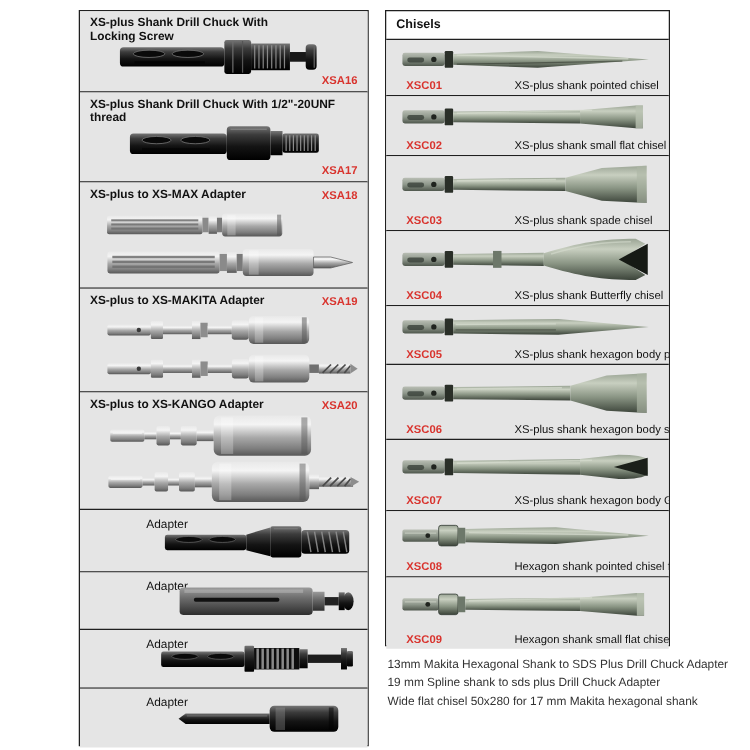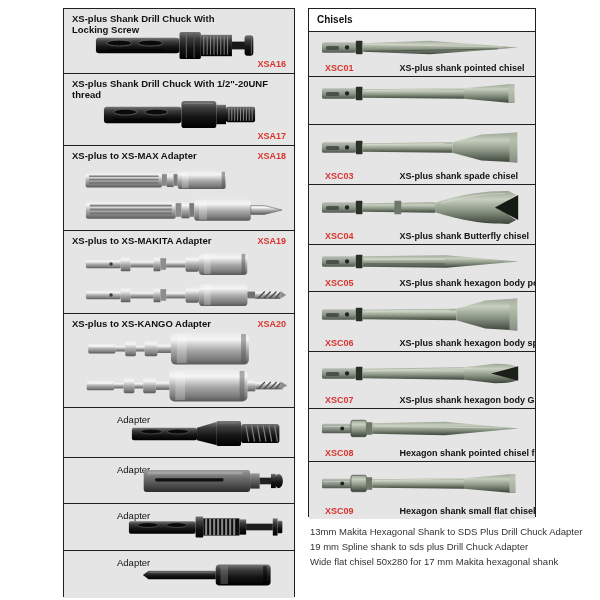--- a/index.html
+++ b/index.html
@@ -24,21 +24,21 @@
   .lstack { position:absolute; left:20px; right:2px; top:17px; bottom:2px;
             display:flex; flex-direction:column; justify-content:space-evenly; align-items:flex-start; }
   .alabel { position:absolute; top:6px; left:8px; font-size:9.5px; font-weight:normal; color:#111;margin-left:45px; }
   .aimg   { position:absolute; top:50%; transform:translateY(-50%); }
 
   .chead { height:23px; font-size:10px; font-weight:bold; color:#111;
            padding:5px 0 0 8px; box-sizing:border-box; border-bottom:1.5px solid #1f1f1f; }
   .cimg  { position:absolute; left:10px; right:4px; top:1px; bottom:15px;
            display:flex; align-items:center; justify-content:flex-start; }
   .cline { position:absolute; left:16px; bottom:3px; display:flex; align-items:baseline;gap:46px; }
-  .cdesc { font-size:9px; font-weight:bold; color:#111; margin-left:0; white-space:nowrap; }
+  .cdesc { font-size:9px; font-weight:normal; color:#111; margin-left:12px; white-space:nowrap; }
 
   #footer { position:absolute; left:310px; top:524px; font-size:9.5px; color:#333; line-height:15.2px; }
   svg { display:block; }
 </style>
 </head>
 <body>
 
 <svg width="0" height="0" style="position:absolute">
   <defs>
     <linearGradient id="gDark" x1="0" y1="0" x2="0" y2="1">
@@ -355,20 +355,24 @@
         <rect x="3" y="9.5" width="35" height="11" rx="2" fill="url(#gShank)"></rect>
         <rect x="7" y="13.5" width="14" height="4" rx="2" fill="#39413a" opacity="0.8"></rect>
         <circle cx="29" cy="15" r="2.2" fill="#20241f"></circle>
         <rect x="38" y="8" width="7" height="14" rx="1" fill="#2a2f28"></rect>
         <polygon points="45,10.5 150,9.5 150,20.5 45,19.5" fill="url(#gGreen)"></polygon>
         <polygon points="150,9.5 196,5.5 202,5.5 202,24.5 196,24.5 150,20.5" fill="url(#gGreen)"></polygon>
         <polygon points="196,5.5 202,5.5 202,24.5 196,24.5" fill="#b9c2b1" opacity="0.8"></polygon>
         <polyline points="48,12 160,9.5" stroke="#d6dccf" stroke-width="1.2" opacity="0.7" fill="none"></polyline>
       </svg>
     </div>
+    <div class="cline">
+      <span class="code">XSC02</span>
+      <span class="cdesc">XS-plus shank small flat chisel</span>
+    </div>
   </div>
 
   <div class="crow" style="height:60px">
     <div class="cimg">
       <svg width="205" height="35" viewBox="0 0 212 36">
         <rect x="3" y="12.5" width="35" height="11" rx="2" fill="url(#gShank)"></rect>
         <rect x="7" y="16.5" width="14" height="4" rx="2" fill="#39413a" opacity="0.8"></rect>
         <circle cx="29" cy="18" r="2.2" fill="#20241f"></circle>
         <rect x="38" y="11" width="7" height="14" rx="1" fill="#2a2f28"></rect>
         <polygon points="45,13.5 138,12.5 138,23.5 45,22.5" fill="url(#gGreen)"></polygon>

